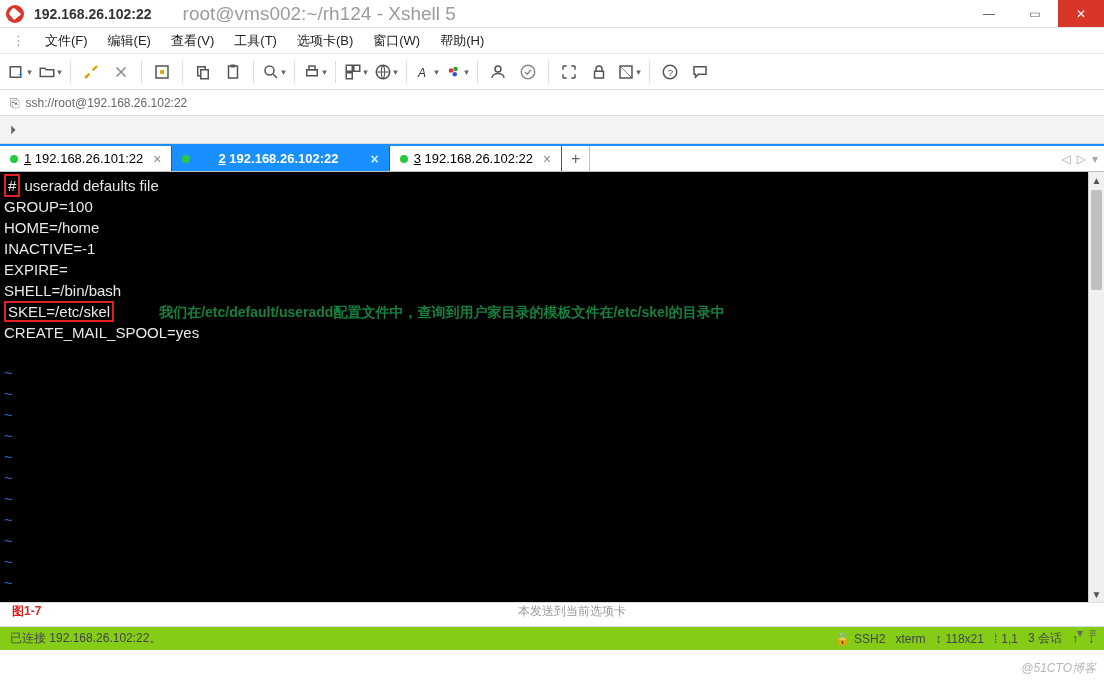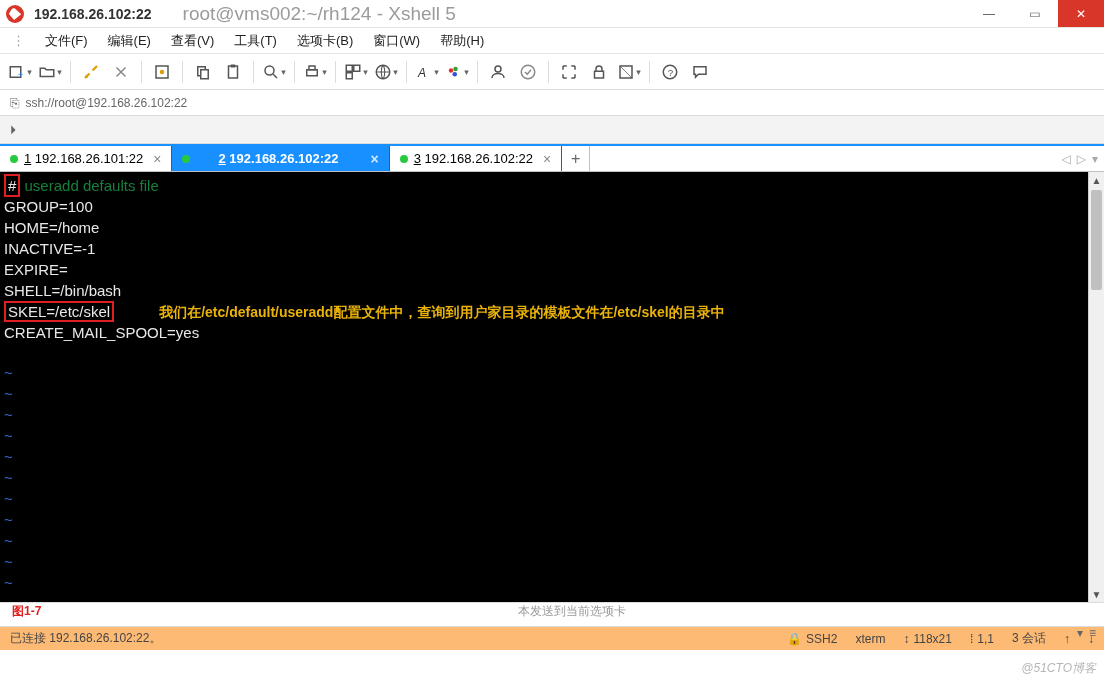--- a/index.html
+++ b/index.html
@@ -37,34 +37,34 @@
 .tab { display: flex; align-items: center; padding: 0 10px; font-size: 13px; border-right: 1px solid #0f766e; gap: 6px; }
 .tab .dot { width: 8px; height: 8px; border-radius: 50%; background: #27c93f; }
 .tab .tab-x { color: #888; font-size: 14px; margin-left: 4px; }
 .tab.active { background: #1990ff; color: #fff; font-weight: bold; gap: 28px; }
 .tab.active .tab-x { color: #cfe7ff; }
 .tab-add { width: 28px; display: flex; align-items: center; justify-content: center; border-right: 1px solid #c0c0c0; color: #666; font-size: 16px; }
 .tab u { text-decoration: underline; }
 
 .terminal-wrap { position: relative; height: 430px; display: flex; }
 .terminal { flex: 1; background: #000; color: #e8e8e8; font-family: "Consolas", "Courier New", monospace; font-size: 15px; line-height: 19px; padding: 2px 4px; white-space: pre; overflow: hidden; }
-.terminal .comment { color: #15803d; }
+.terminal .comment { color: #e5e5e5; }
 .terminal .tilde { color: #3a6bd1; }
 .red-box { border: 2px solid #e02020; padding: 0 2px; display: inline-block; }
 .red-box.inline { display: inline; }
-.red-annot { color: #eab308; font-family: "Microsoft YaHei", sans-serif; font-size: 14px; font-weight: bold; }
+.red-annot { color: #15803d; font-family: "Microsoft YaHei", sans-serif; font-size: 14px; font-weight: bold; }
 .scrollbar { width: 16px; background: #f0f0f0; border-left: 1px solid #d0d0d0; position: relative; }
 .scrollbar .arrow { height: 16px; display: flex; align-items: center; justify-content: center; font-size: 10px; color: #555; background: #f0f0f0; }
 .scrollbar .thumb { position: absolute; left: 2px; right: 2px; top: 18px; height: 100px; background: #c0c0c0; border-radius: 2px; }
 
 .inputbar { height: 24px; display: flex; align-items: center; padding: 0 8px; border-top: 1px solid #dcdcdc; font-size: 12px; color: #999; gap: 6px; position: relative; flex-direction: column; }
 .inputbar .fig-label { color: #e02020; font-weight: bold; position: absolute; left: 12px; }
 .inputbar .right-icons { margin-left: auto; display: flex; gap: 6px; color: #666; }
 
-.statusbar { height: 24px; display: flex; align-items: center; padding: 0 10px; border-top: 1px solid #dcdcdc; font-size: 12px; color: #444; gap: 18px; background: #fdba74; }
+.statusbar { height: 24px; display: flex; align-items: center; padding: 0 10px; border-top: 1px solid #dcdcdc; font-size: 12px; color: #444; gap: 10px; background: #84cc16; }
 .statusbar .spacer { flex: 1; }
 .statusbar .stat { display: flex; align-items: center; gap: 4px; }
 .watermark { position: absolute; right: 8px; bottom: 3px; font-size: 12px; color: rgba(120,120,120,0.55); font-style: italic; }
 </style>
 </head>
 <body>
 
 <div class="titlebar">
   <div class="logo"></div>
   <span class="title-main">192.168.26.102:22</span>

